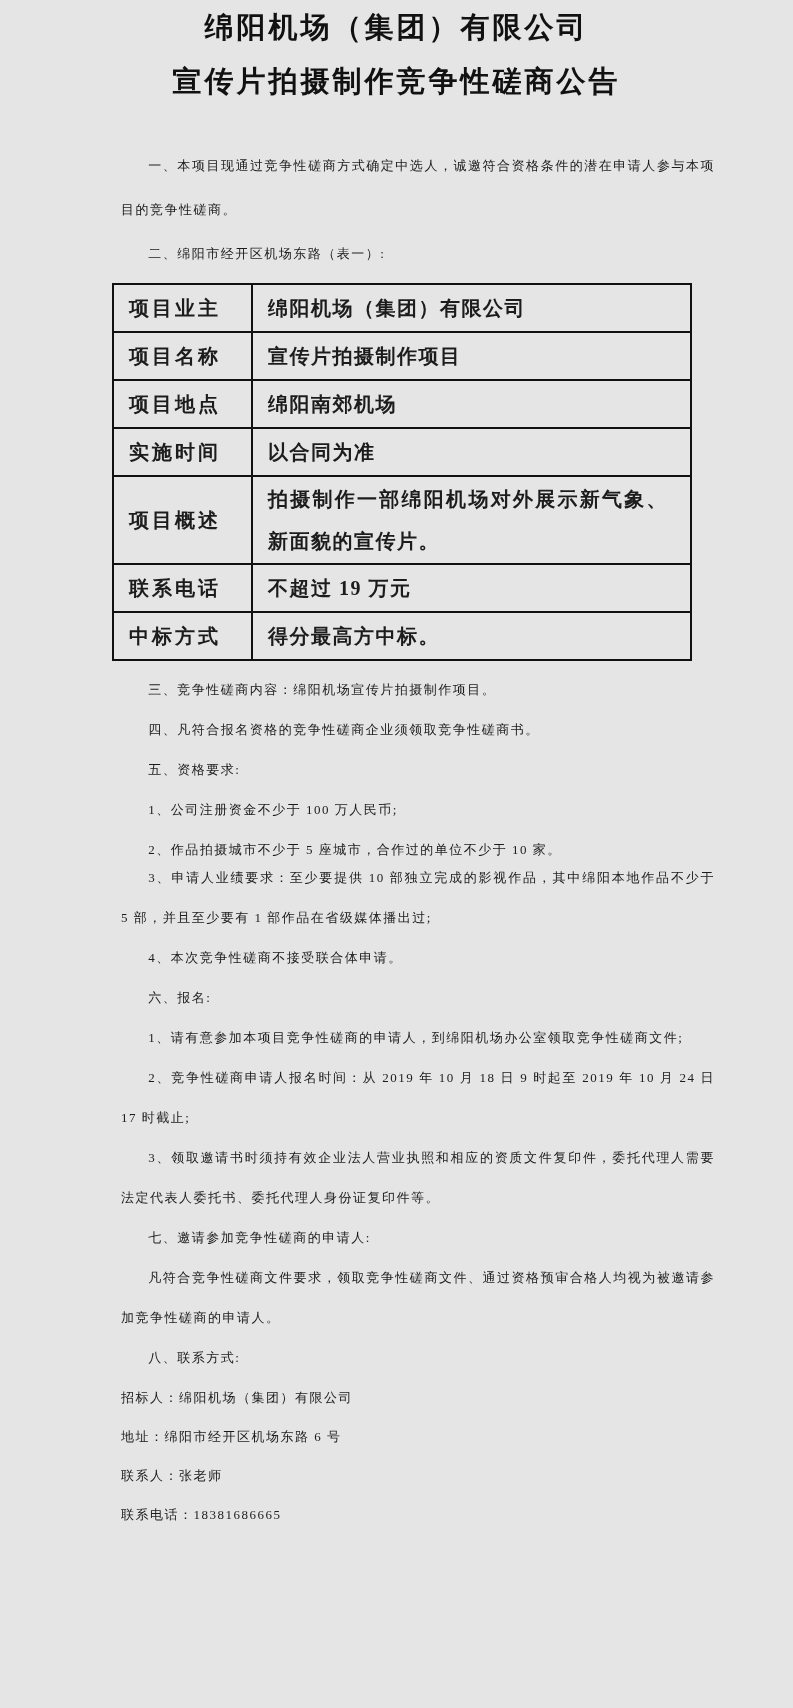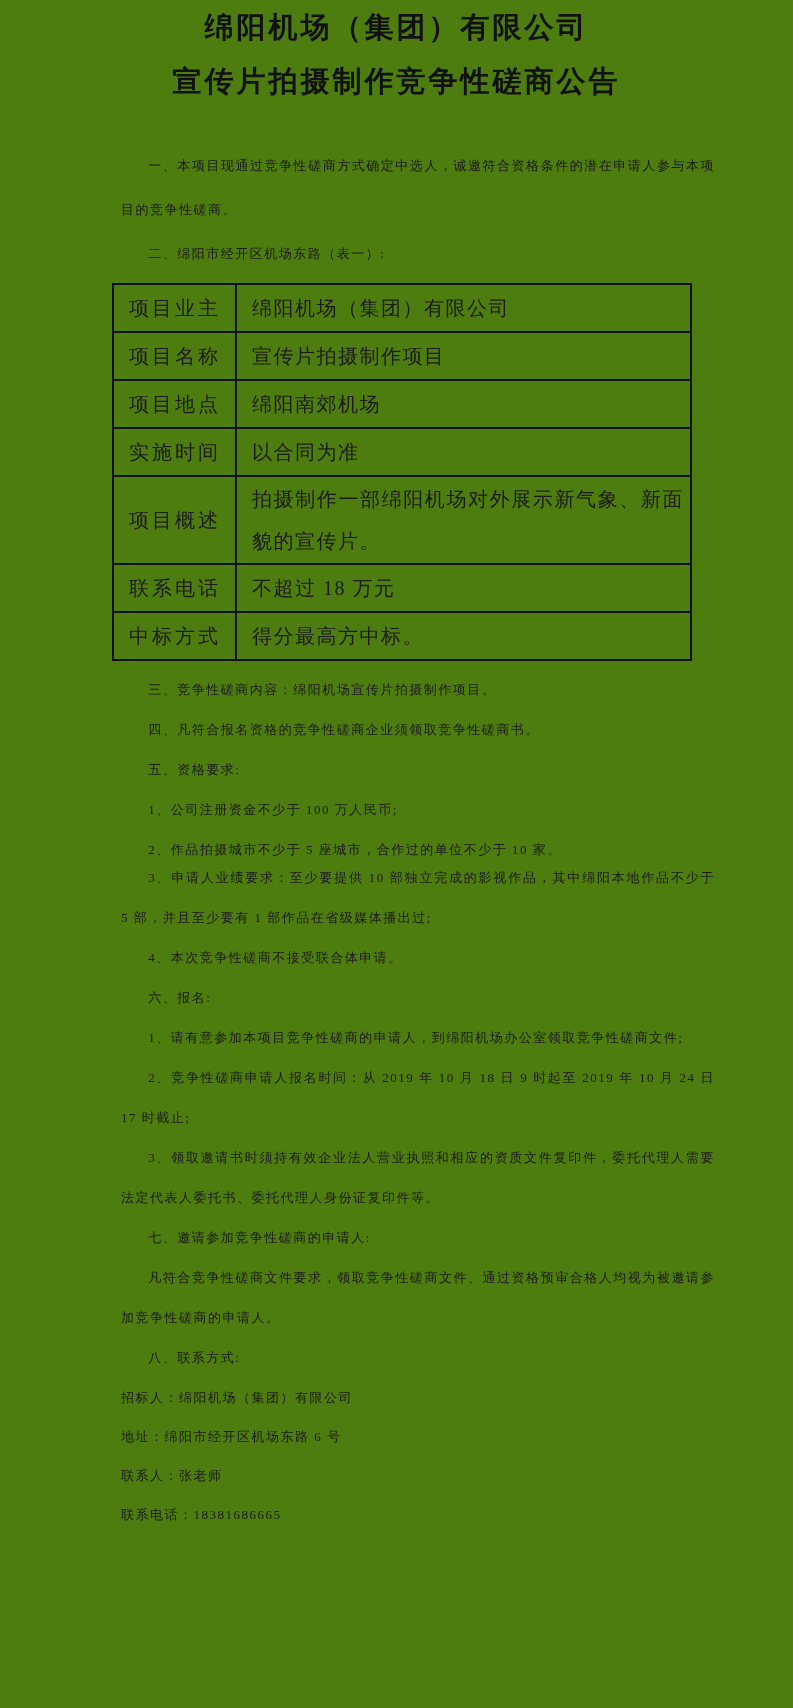--- a/index.html
+++ b/index.html
@@ -12,21 +12,21 @@
     height: 1708px;
     overflow: hidden;
     font-family: "Liberation Serif", "DejaVu Serif", serif;
     color: #1c1c1c;
   }
   .page {
     box-sizing: border-box;
     width: 793px;
     height: 1708px;
     padding: 8px 78px 10px 121px;
-    background: #4d7c0f;
+    background: #e5e5e5;
   }
   .title {
     margin: 0 -78px 16px -121px;   
     text-align: center;
     font-size: 29px;
     font-weight: bold;
     letter-spacing: 3px;
     line-height: 38px;
     color: #111;
   }
@@ -55,23 +55,24 @@
     width: 580px;
     margin: 7px 0 9px -9px;  
     table-layout: fixed;
   }
   table.overview td {
     border: 2px solid #111;
     font-size: 20px;
     letter-spacing: 1.5px;
     line-height: 42px;
     vertical-align: middle;
-    padding: 1px 6px 1px 15px;
+    padding: 1px 22px 1px 15px;
     height: 44px;
     text-align: justify;
+    font-weight: bold;
   }
   table.overview td.lbl {
     width: 100px;
     letter-spacing: 3px;
     text-align: left;
   }
   .contact p.para {
     line-height: 39px;
   }
 </style>
@@ -103,21 +104,21 @@
       <tr>
         <td class="lbl">实施时间</td>
         <td>以合同为准</td>
       </tr>
       <tr>
         <td class="lbl">项目概述</td>
         <td>拍摄制作一部绵阳机场对外展示新气象、新面貌的宣传片。</td>
       </tr>
       <tr>
         <td class="lbl">联系电话</td>
-        <td>不超过 18 万元</td>
+        <td>不超过 19 万元</td>
       </tr>
       <tr>
         <td class="lbl">中标方式</td>
         <td>得分最高方中标。</td>
       </tr>
     </tbody>
   </table>
 
   <p class="para indent">三、竞争性磋商内容：绵阳机场宣传片拍摄制作项目。</p>
   <p class="para indent">四、凡符合报名资格的竞争性磋商企业须领取竞争性磋商书。</p>

